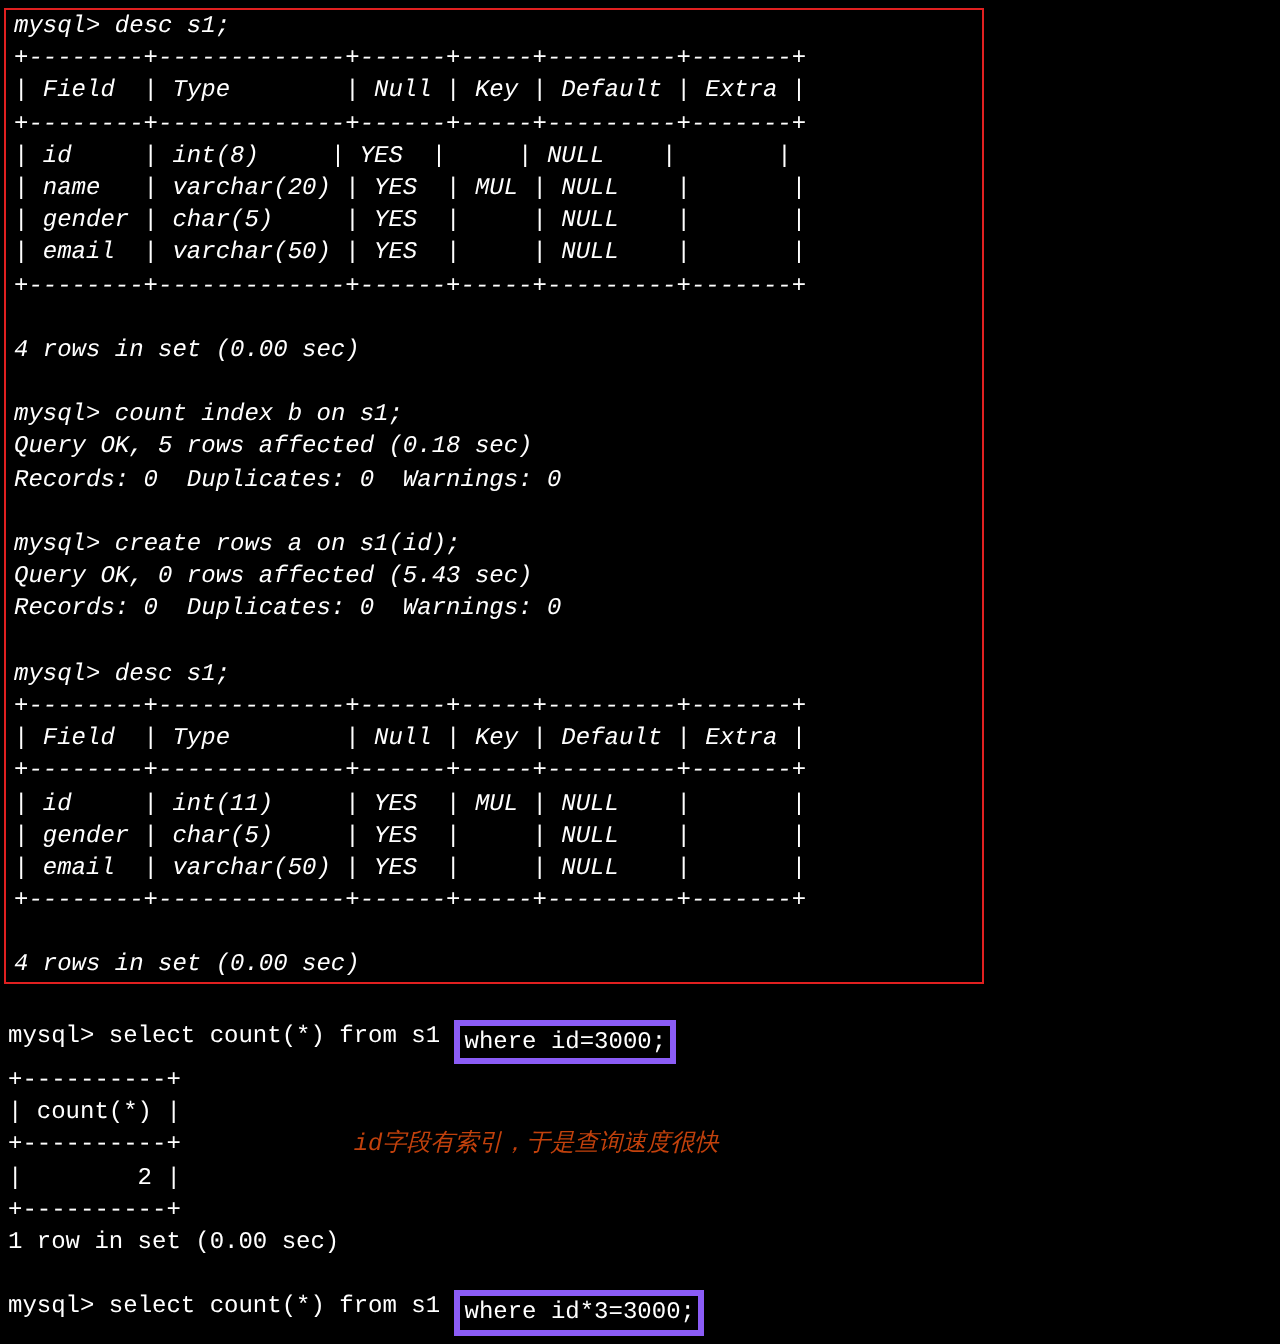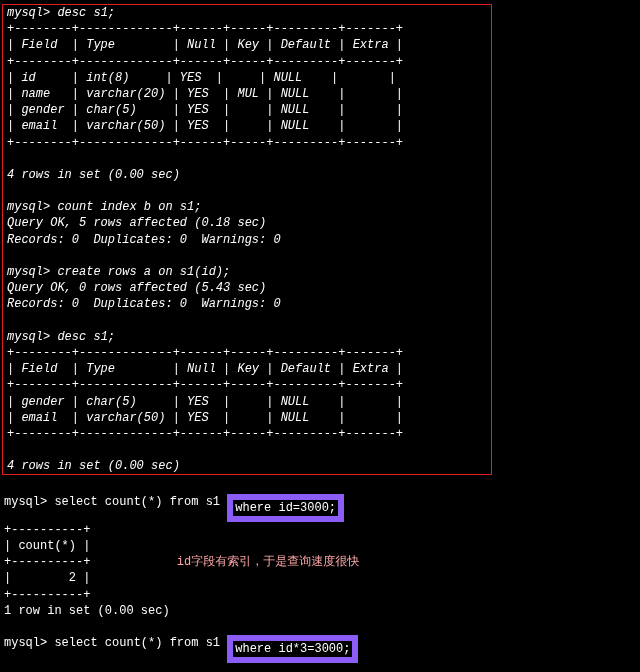--- a/index.html
+++ b/index.html
@@ -9,28 +9,29 @@
     color: #fff;
     font-family: "Courier New", monospace;
     font-size: 12px;
     line-height: 1.35;
     width: 640px;
   }
   .root { padding: 2px 0 4px 0; }
   .line { white-space: pre; padding: 0 4px; }
   .box-red { border: 1px solid #e02020; margin: 2px 2px; }
   .box-red-inline {
-    border: 6px solid #8b5cf6;
+    border: 3px solid #8b5cf6;
     padding: 0 2px;
     display: inline-block;
     vertical-align: top;
   }
   .anno-red {
-    color: #fca5a5;
+    color: #c2410c;
     white-space: pre;
+    font-style: italic;
   }
 </style>
 </head>
 <body>
 
 <div class="root">
 
   <div class="box-red" style="width:488px;font-style:italic;">
     <div class="line"><span>mysql&gt;</span> <span>desc s1;</span></div>
     <div class="line">+--------+-------------+------+-----+---------+-------+</div>
@@ -52,20 +53,21 @@
 
     <div class="line"><span>mysql&gt;</span> <span>create rows a on s1(id);</span></div>
     <div class="line">Query OK, 0 rows affected (5.43 sec)</div>
     <div class="line">Records: 0  Duplicates: 0  Warnings: 0</div>
     <div class="line"> </div>
 
     <div class="line"><span>mysql&gt;</span> <span>desc s1;</span></div>
     <div class="line">+--------+-------------+------+-----+---------+-------+</div>
     <div class="line">| Field  | Type        | Null | Key | Default | Extra |</div>
     <div class="line">+--------+-------------+------+-----+---------+-------+</div>
+    <div class="line">| id     | int(11)     | YES  | MUL | NULL    |       |</div>
     <div class="line">| gender | char(5)     | YES  |     | NULL    |       |</div>
     <div class="line">| email  | varchar(50) | YES  |     | NULL    |       |</div>
     <div class="line">+--------+-------------+------+-----+---------+-------+</div>
     <div class="line"> </div>
     <div class="line">4 rows in set (0.00 sec)</div>
   </div>
 
   <div class="line"> </div>
 
   <div class="line"><span>mysql&gt;</span> <span>select count(*) from s1 </span><span class="box-red-inline">where id=3000;</span></div>

